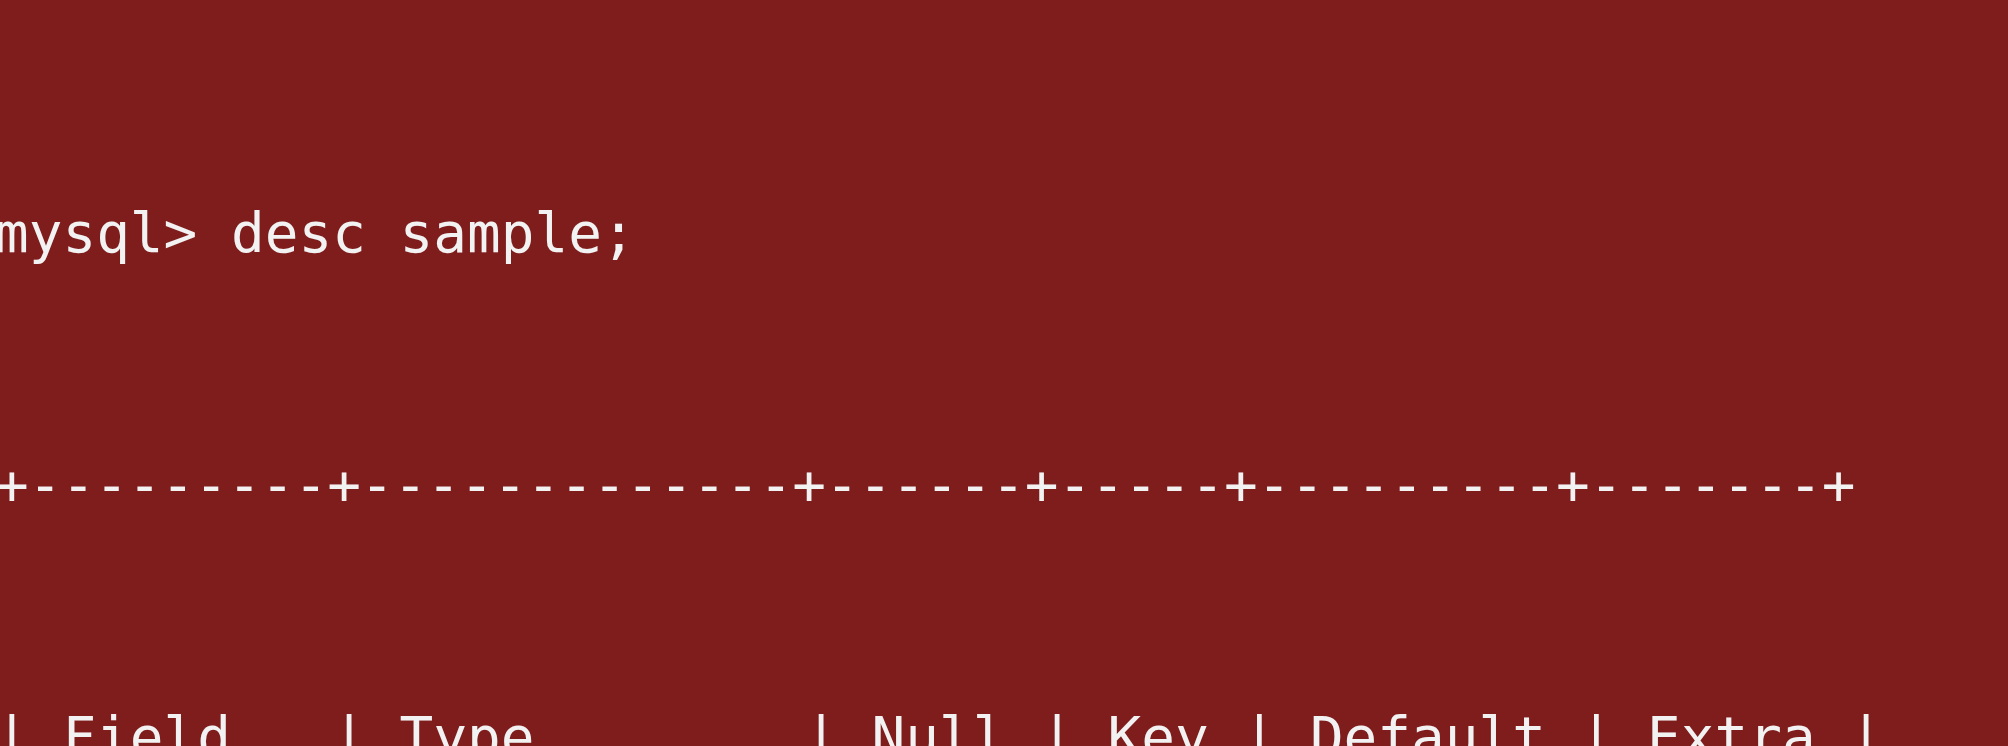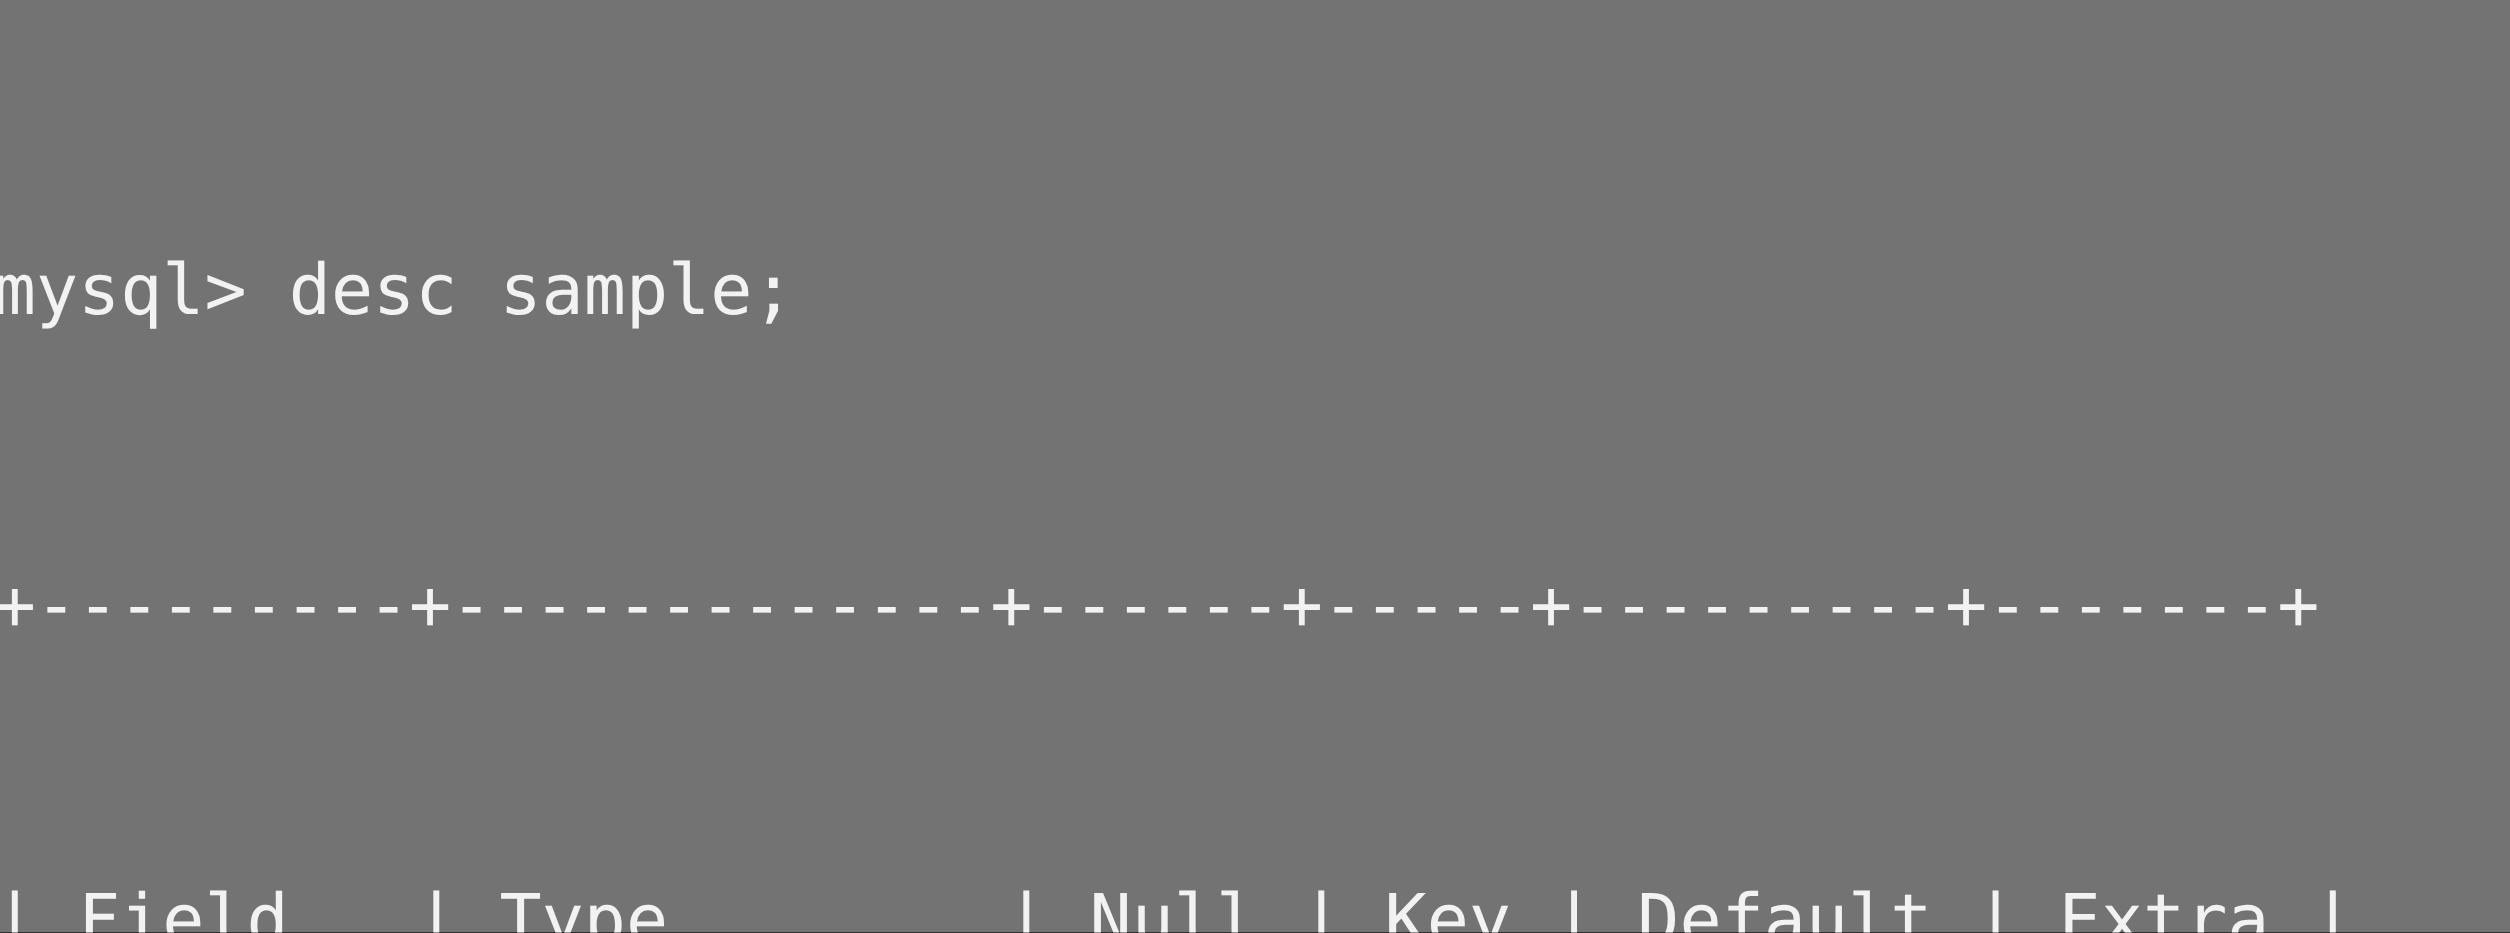--- a/index.html
+++ b/index.html
@@ -7,21 +7,21 @@
     padding: 0;
     background: #000000;
     width: 2008px;
     height: 746px;
     overflow: hidden;
   }
   #terminal {
     position: relative;
     width: 2008px;
     height: 746px;
-    background: #737373;
+    background: #7f1d1d;
     color: #f2f2f2;
     font-family: "DejaVu Sans Mono", "Liberation Mono", monospace;
     font-size: 56px;
     line-height: 63px;
     letter-spacing: 0px;
     white-space: pre;
     padding: 0;
     box-sizing: border-box;
   }
   .term-line {

